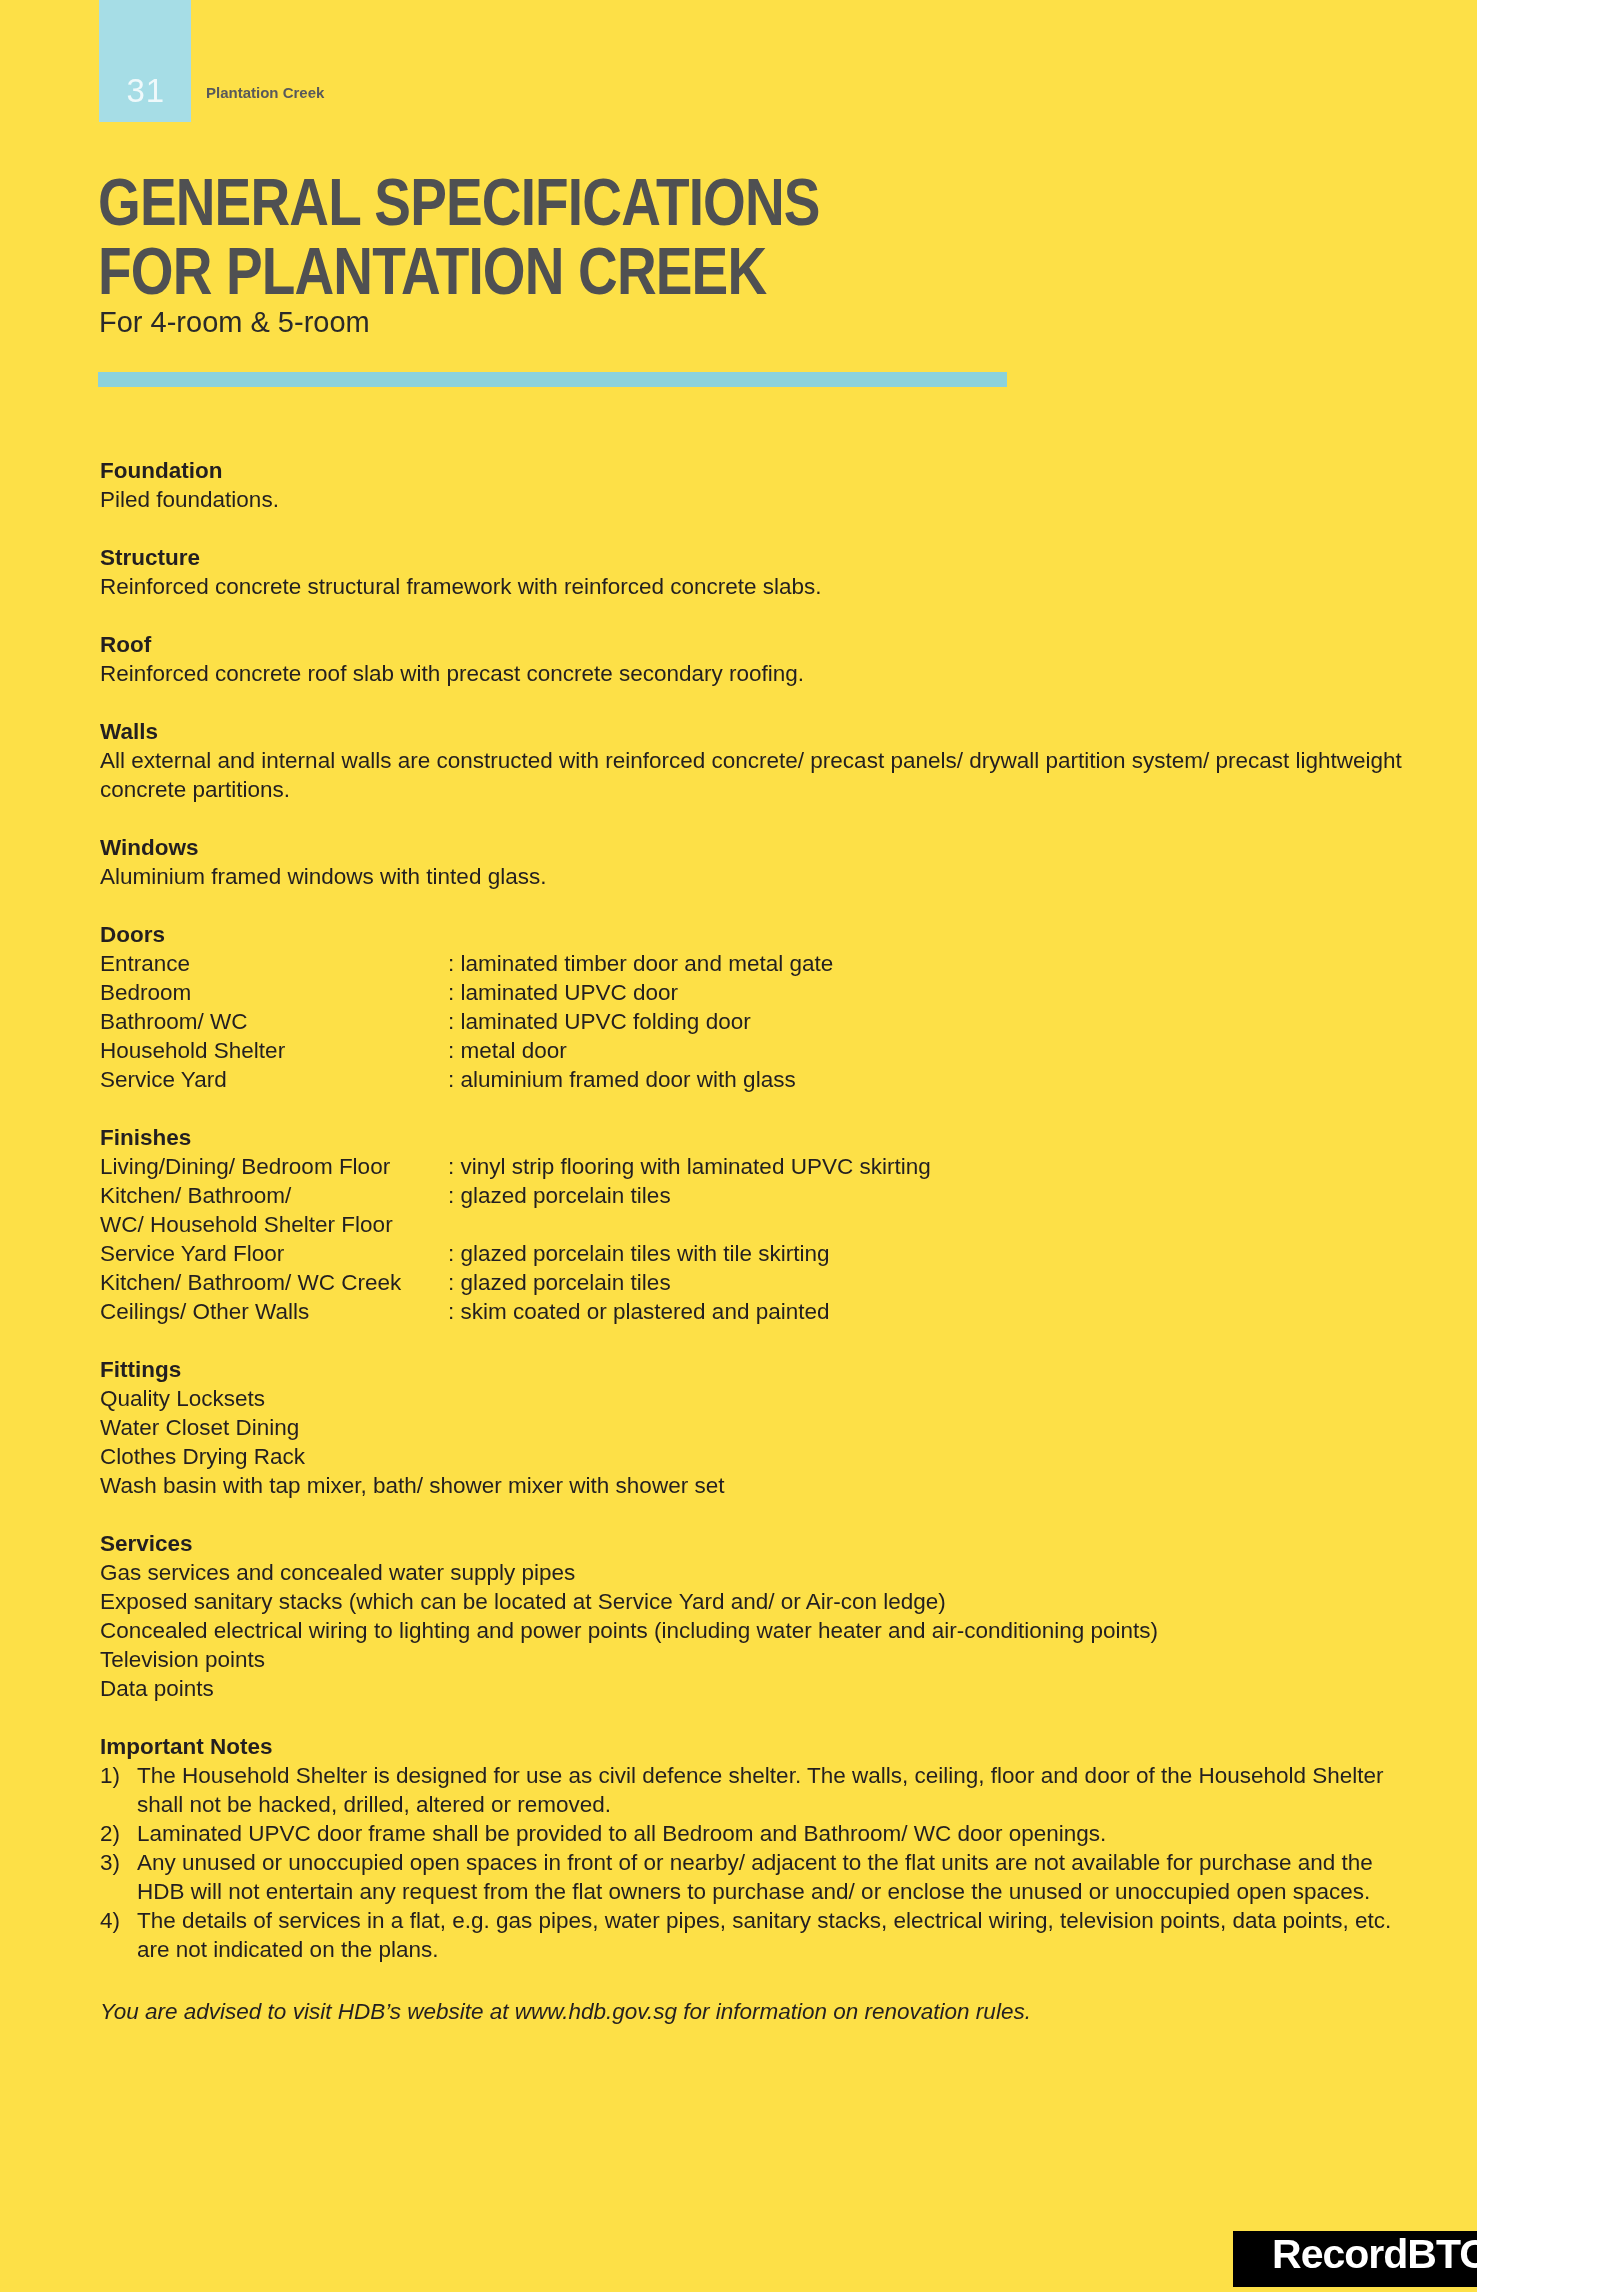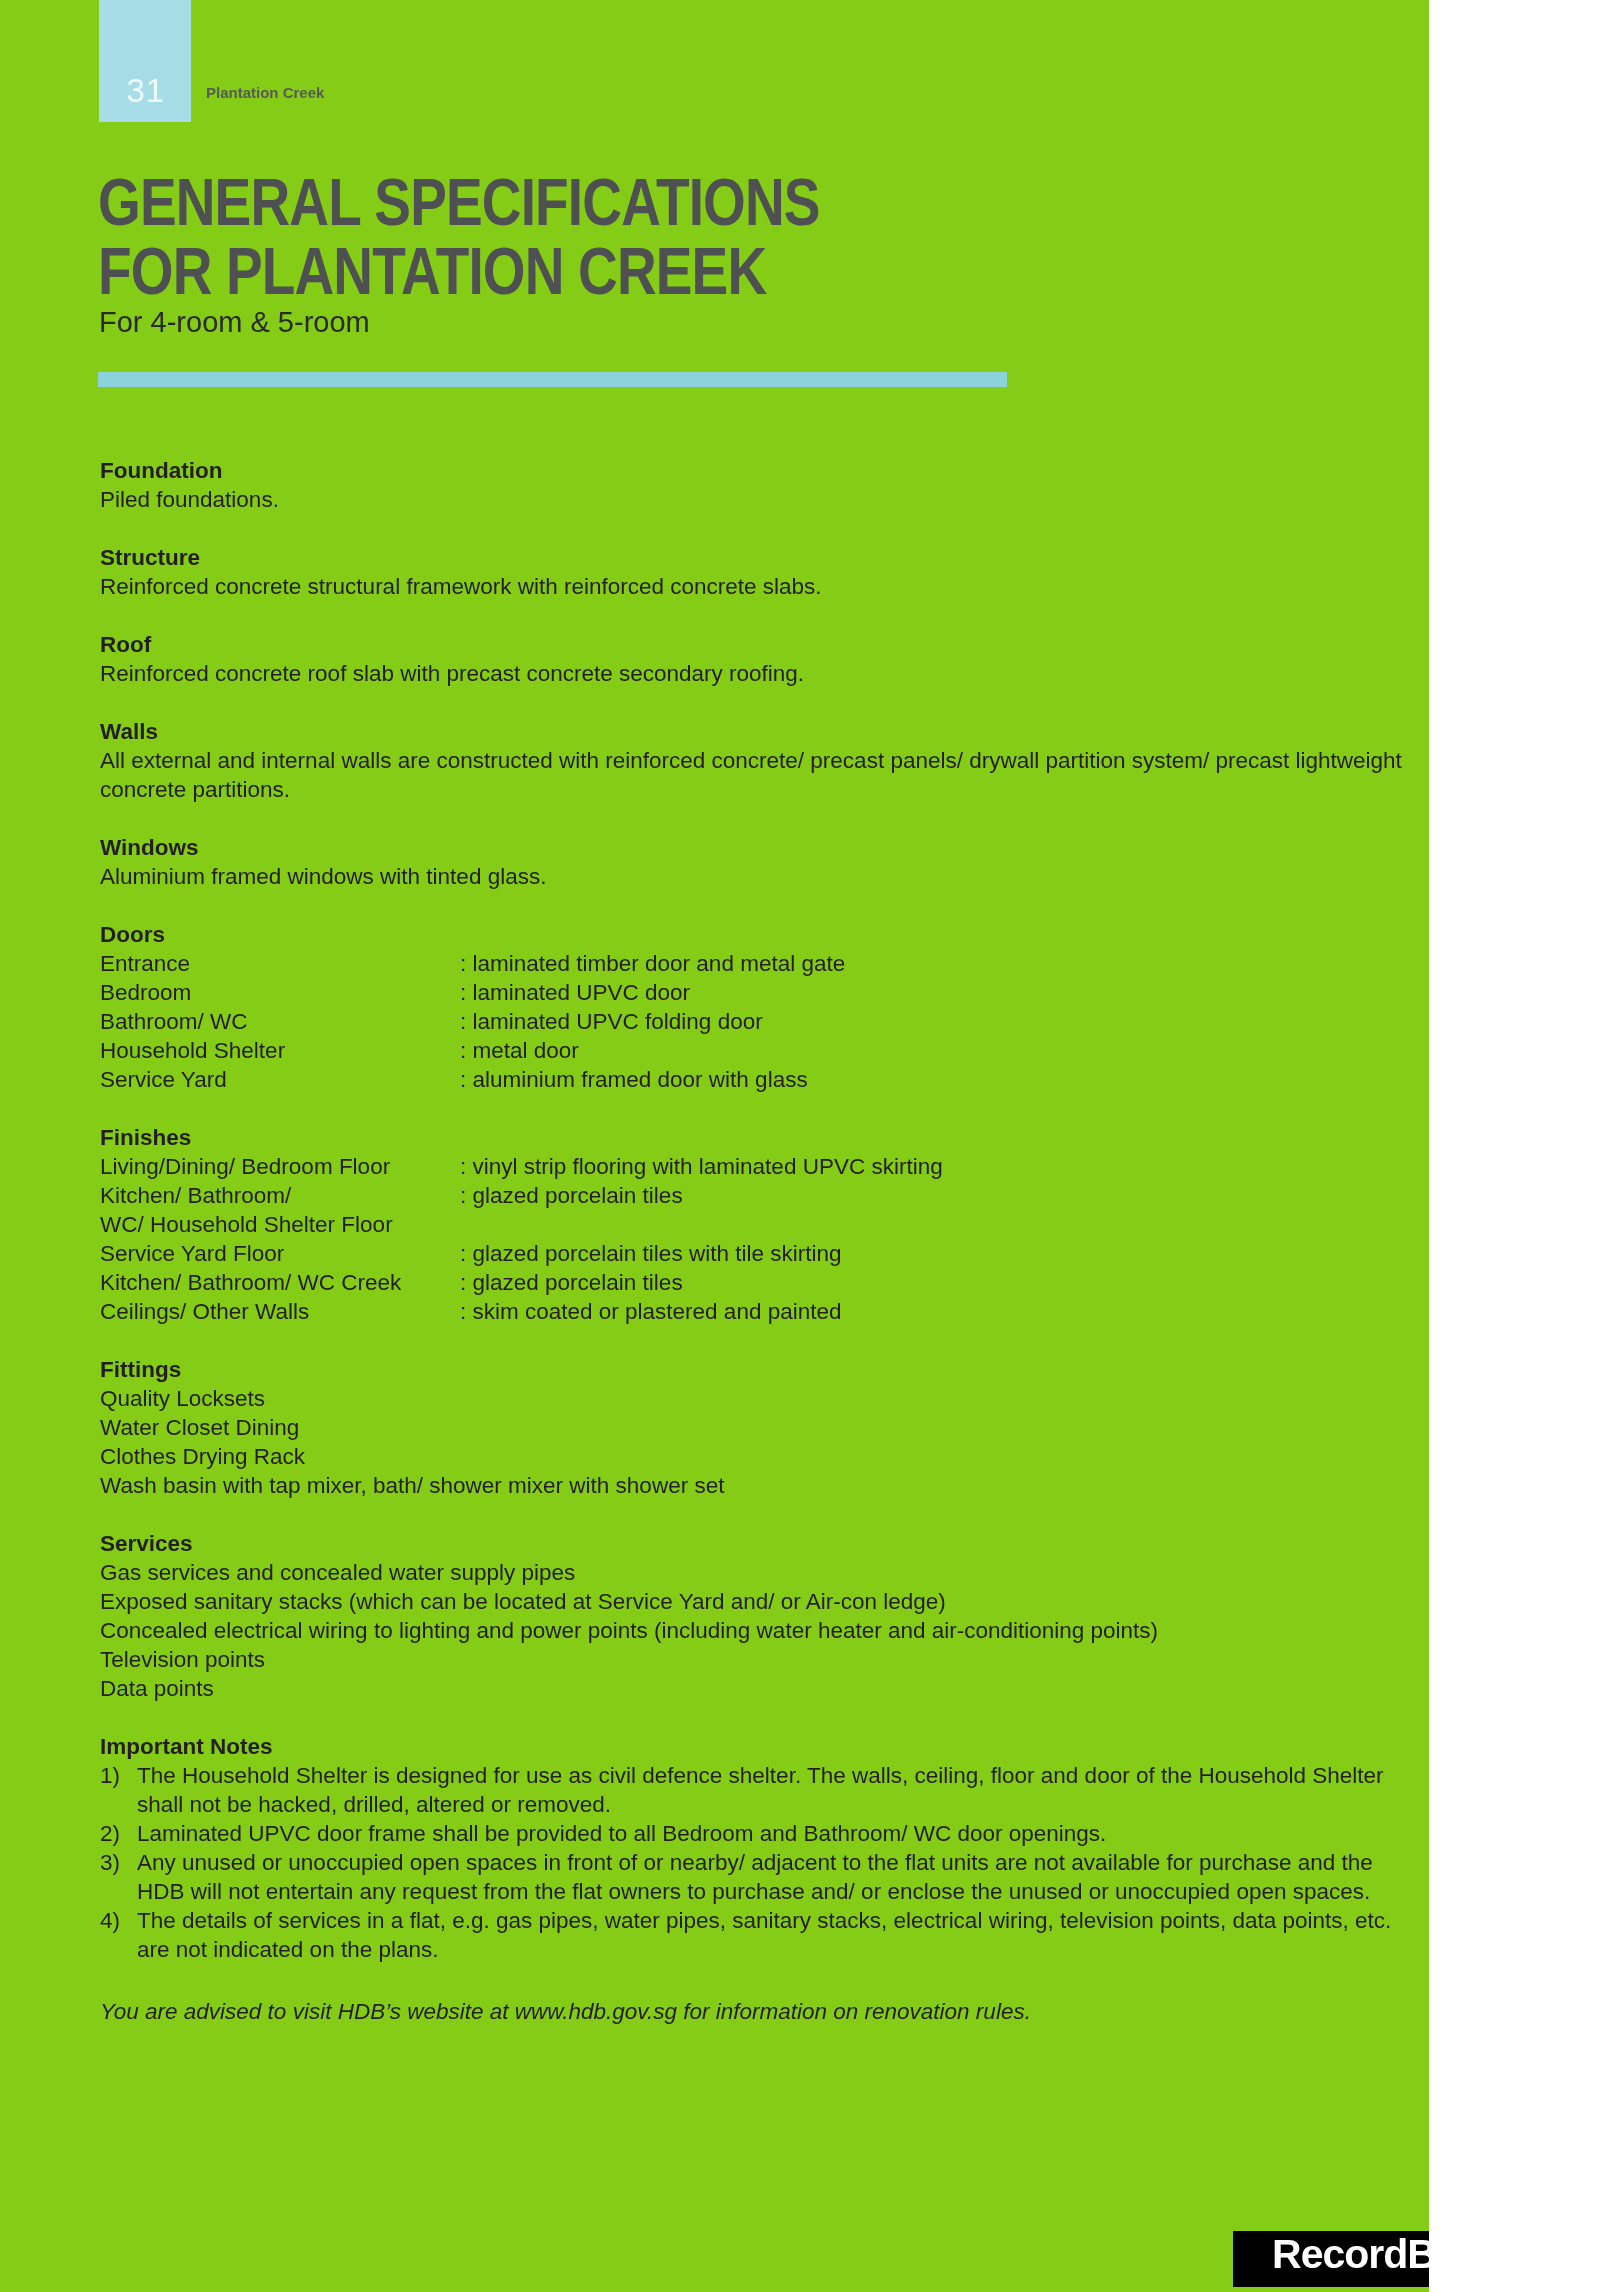--- a/index.html
+++ b/index.html
@@ -1,22 +1,23 @@
 <!DOCTYPE html>
 <html><head>
 <meta charset="utf-8">
 <style>
   html, body { margin:0; padding:0; background:#ffffff; }
   .page {
     position:relative;
     width:1429px; height:2293px;
-    background:#84cc16;
+    background:#fde047;
     font-family:"Liberation Sans", sans-serif;
     color:#231f20;
     overflow:hidden;
+    padding-left:48px;
   }
 
   
   .corner-box {
     position:absolute; left:99px; top:0; width:92px; height:122px;
     background:#a6dde6;
   }
   .corner-num {
     position:absolute; left:27.4px; bottom:11.8px;
     font-size:33px; color:rgba(255,255,255,0.82); letter-spacing:1px;
@@ -43,21 +44,21 @@
   }
 
   
   .content {
     position:absolute; left:100px; top:456px; width:1462px;
     font-size:22.5px; line-height:29px; color:#231f20;
   }
   .section { margin:0 0 29px 0; }
   .sec-heading { font-weight:bold; }
   .line { }
-  .row { display:flex;gap:12px; }
+  .row { display:flex; }
   .row-label { flex:0 0 348px; }
   .row-value { flex:1; }
   .note { display:flex; }
   .note-num { flex:0 0 37px; }
   .note-text { flex:1; }
   .footer-note { margin-top:33px;font-style:italic; }
 
   
   .watermark {
     position:absolute; left:1233px; top:2231px; width:388px; height:56px;

